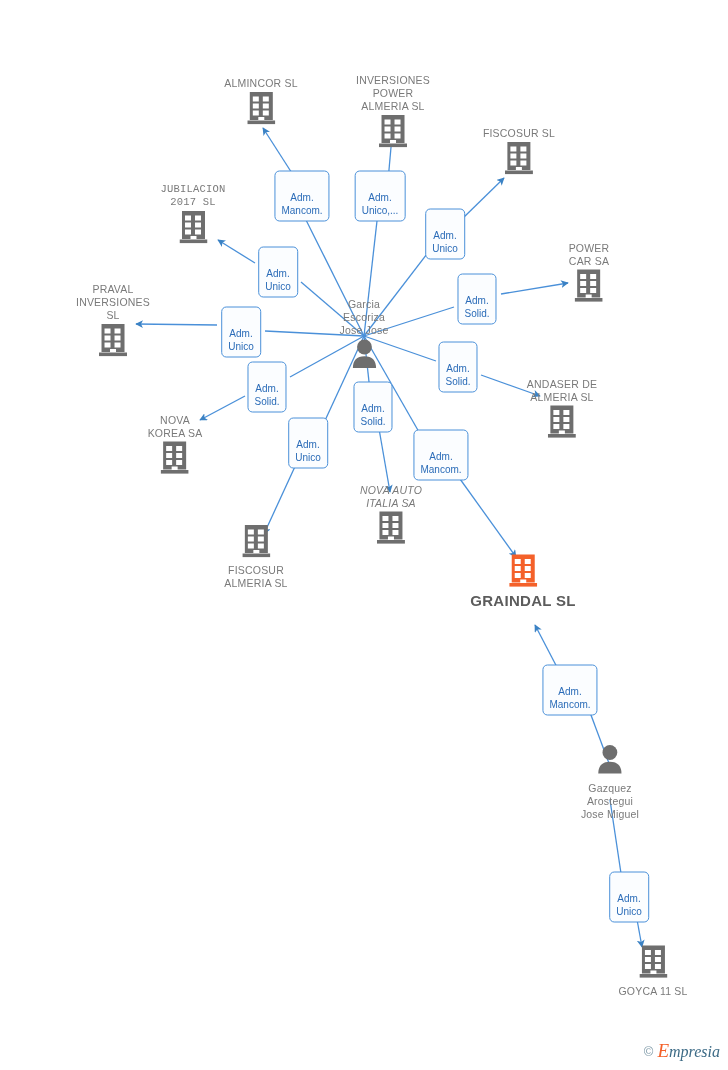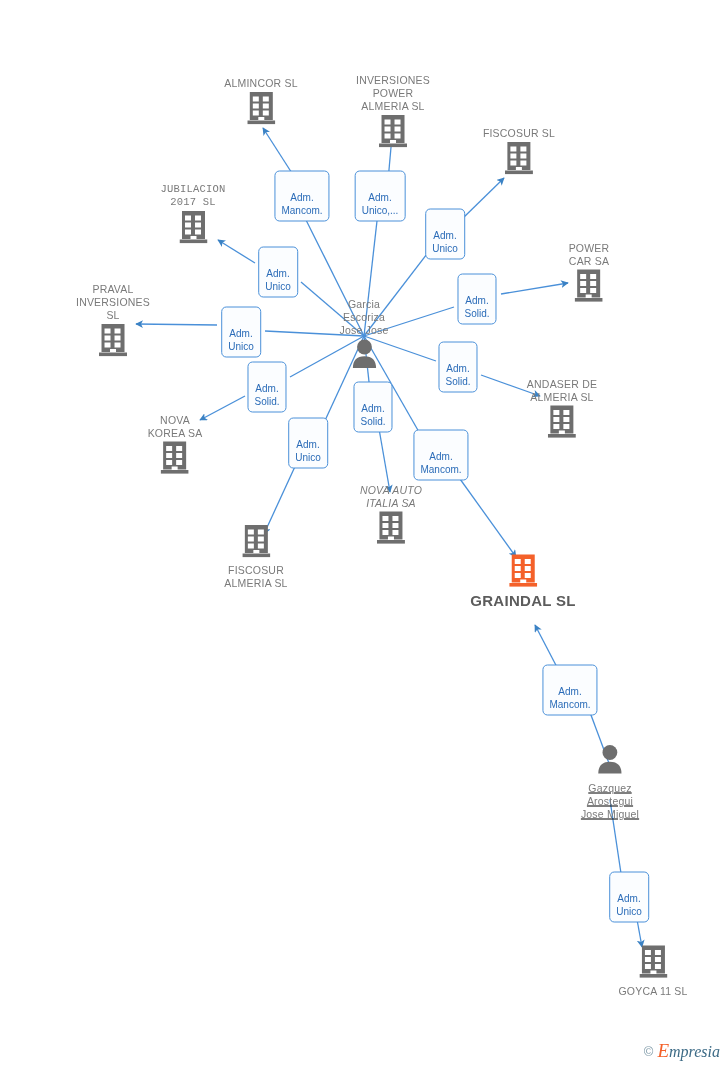--- a/index.html
+++ b/index.html
@@ -266,21 +266,21 @@
       </div>
       <div class="node cap-above" style="left: 352px; top: 336px;">
         <span class="caption">Garcia
 Escoriza
 Jose Jose</span>
         <span class="glyph"><svg width="30" height="32" viewBox="0 0 30 32" aria-hidden="true">
     <circle cx="15" cy="9" r="7.4" fill="#6e6e6e"></circle>
     <path d="M15 18.2 C 7.2 18.2 3.4 22.6 3.4 30 L 26.6 30 C 26.6 22.6 22.8 18.2 15 18.2 Z" fill="#6e6e6e"></path>
   </svg></span>
       </div>
-      <div class="node cap-below" style="left: 598px; top: 782px; text-decoration: underline;">
+      <div class="node cap-below" style="left: 598px; top: 782px;">
         <span class="glyph"><svg width="30" height="32" viewBox="0 0 30 32" aria-hidden="true">
     <circle cx="15" cy="9" r="7.4" fill="#6e6e6e"></circle>
     <path d="M15 18.2 C 7.2 18.2 3.4 22.6 3.4 30 L 26.6 30 C 26.6 22.6 22.8 18.2 15 18.2 Z" fill="#6e6e6e"></path>
   </svg></span>
         <span class="caption">Gazquez
 Arostegui
 Jose Miguel</span>
       </div>
     </div>
   <div id="rel-layer">

